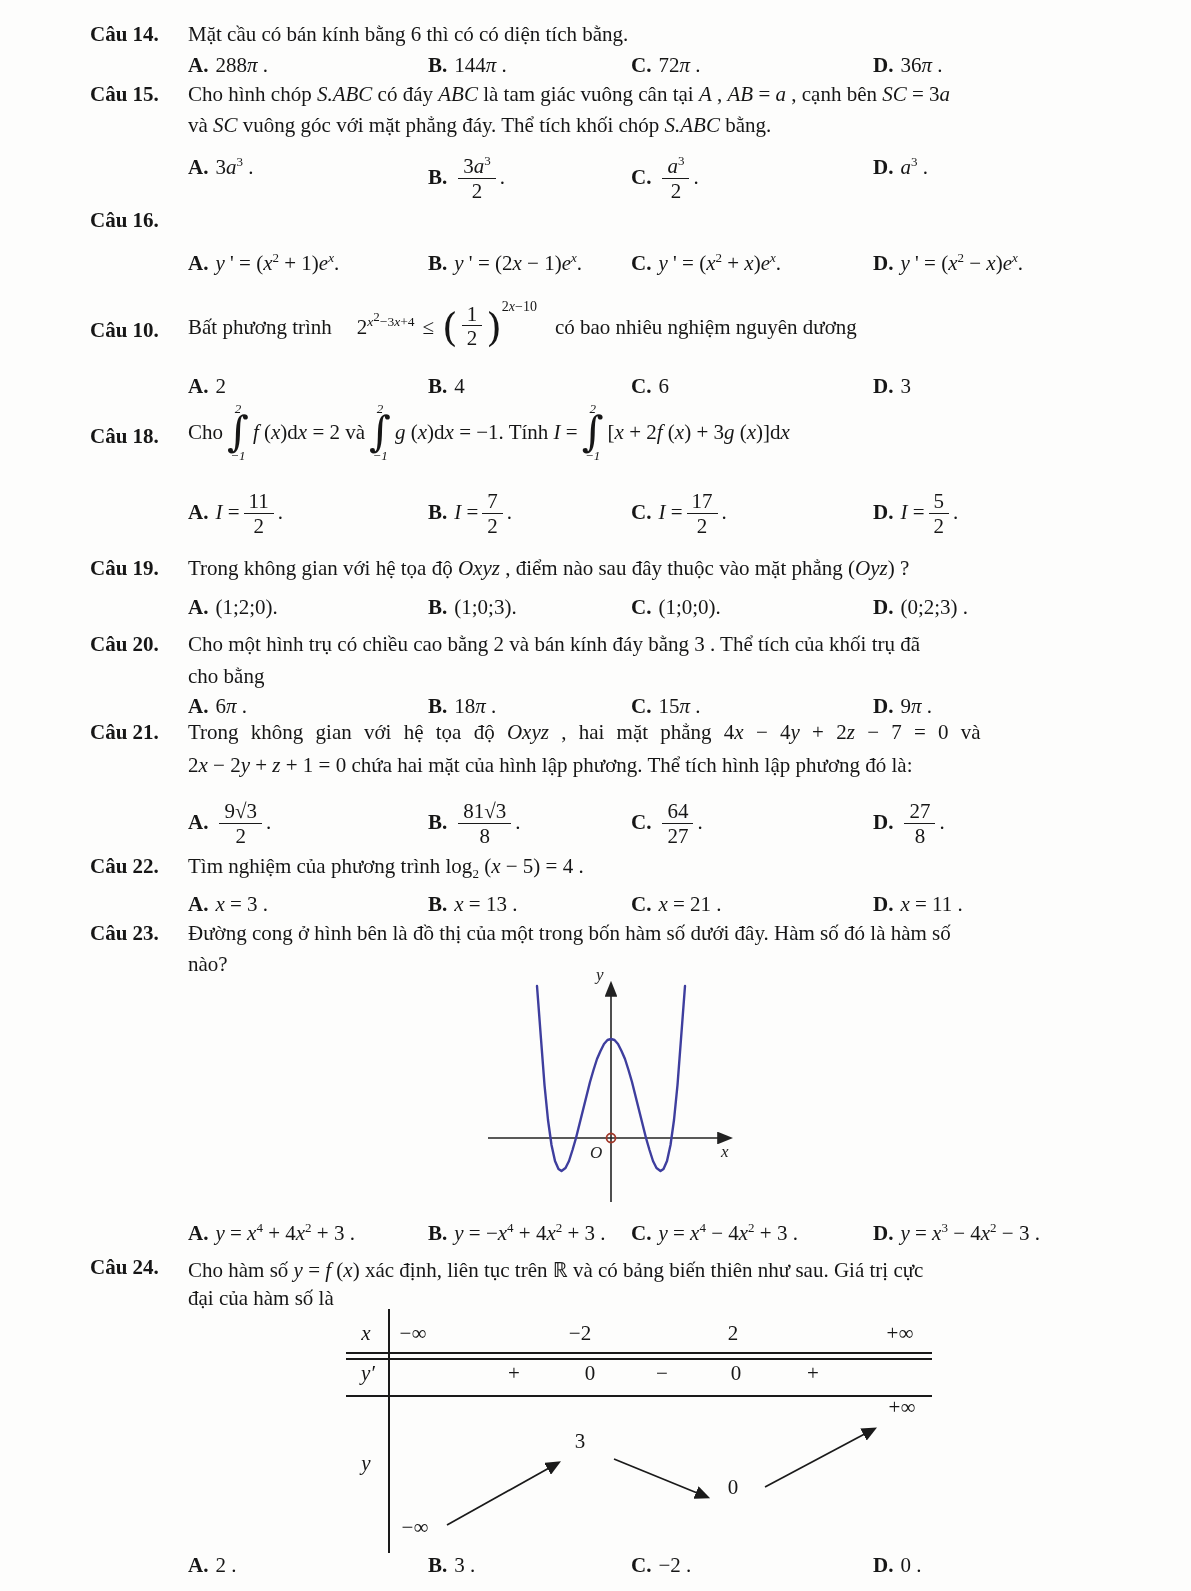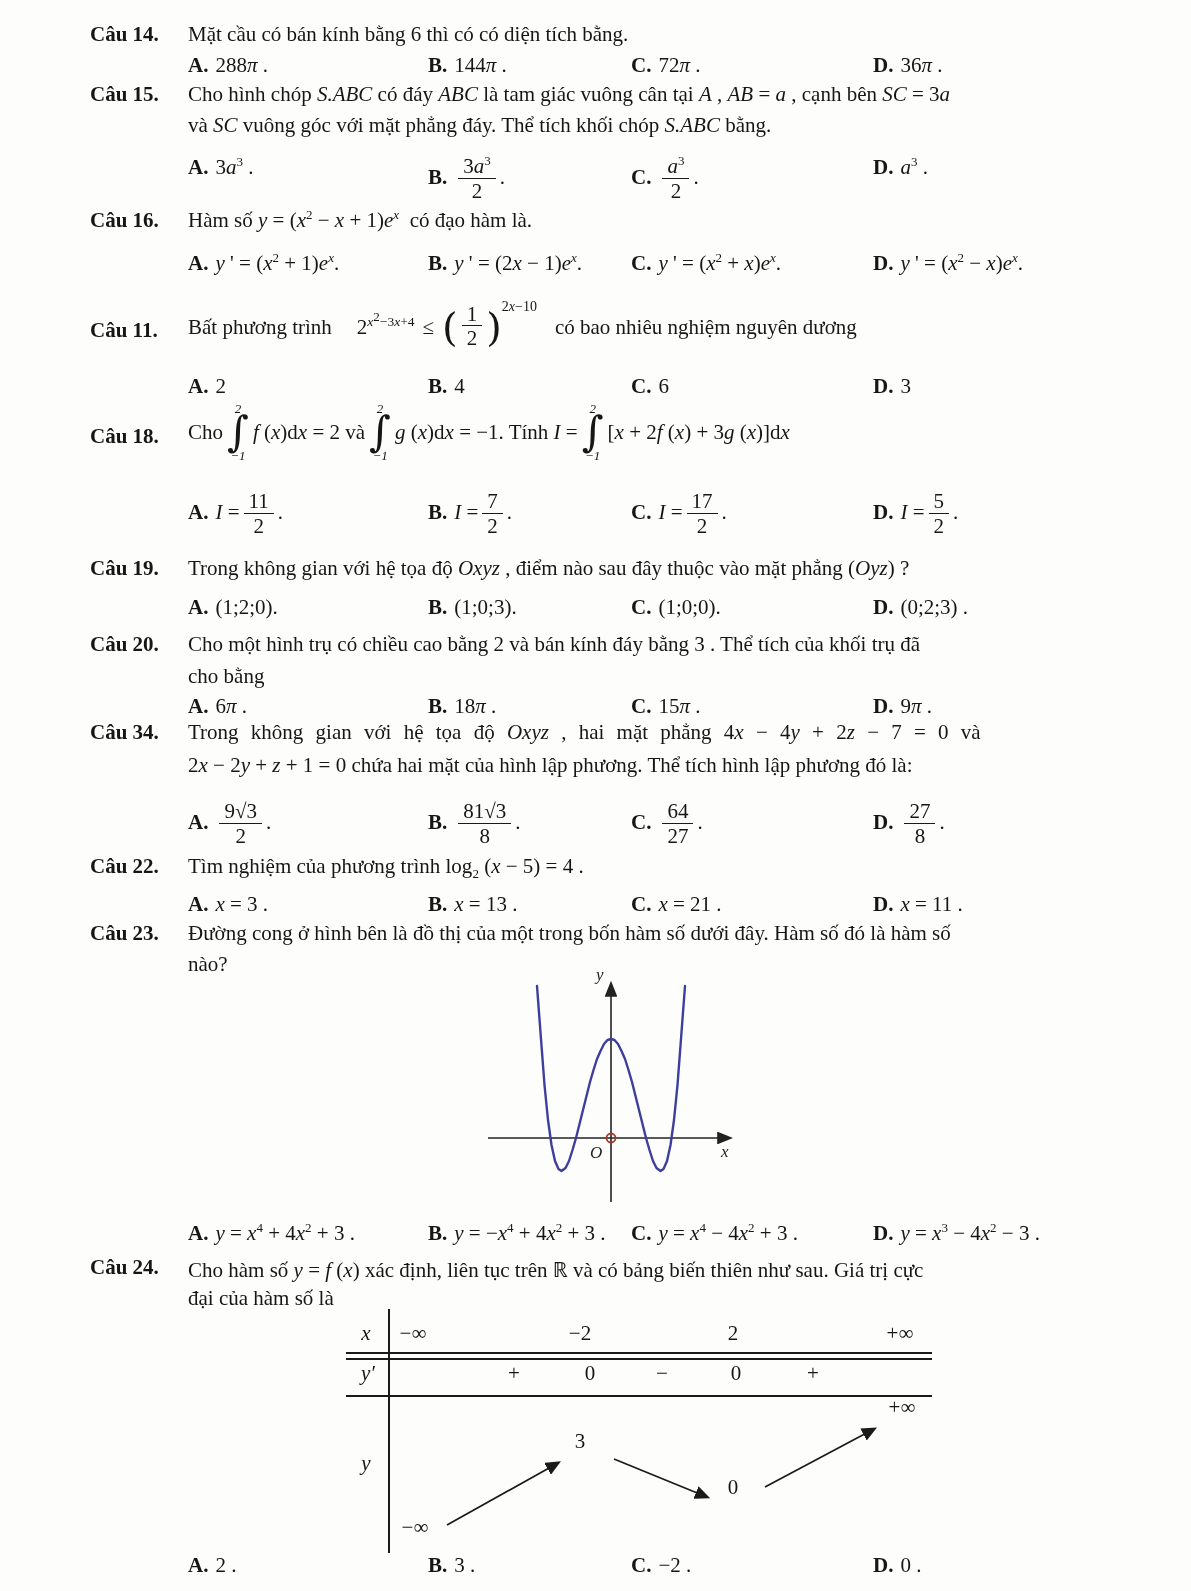--- a/index.html
+++ b/index.html
@@ -52,29 +52,28 @@
   <div class="line" style="top:82px">Cho hình chóp <i>S.ABC</i> có đáy <i>ABC</i> là tam giác vuông cân tại <i>A</i> , <i>AB</i> = <i>a</i> , cạnh bên <i>SC</i> = 3<i>a</i></div>
   <div class="line" style="top:113px">và <i>SC</i> vuông góc với mặt phẳng đáy. Thể tích khối chóp <i>S.ABC</i> bằng.</div>
   <div class="optrow" style="top:155px">
     <div class="opt o1"><b class="ol">A.</b><span>3<i>a</i><sup>3</sup> .</span></div>
     <div class="opt o2"><b class="ol">B.</b><span class="frac"><span class="num">3<i>a</i><sup>3</sup></span><span class="den">2</span></span><span>.</span></div>
     <div class="opt o3"><b class="ol">C.</b><span class="frac"><span class="num"><i>a</i><sup>3</sup></span><span class="den">2</span></span><span>.</span></div>
     <div class="opt o4"><b class="ol">D.</b><span><i>a</i><sup>3</sup> .</span></div>
   </div>
 
   <div class="qlabel" style="top:208px">Câu 16.</div>
-  <div class="line" style="top:208px">Hàm số <i>y</i> = (<i>x</i><sup>2</sup> − <i>x</i> + 1)<i>e</i><sup><i>x</i></sup>&nbsp; có đạo hàm là.</div>
   <div class="optrow" style="top:251px">
     <div class="opt o1"><b class="ol">A.</b><span><i>y</i> ' = (<i>x</i><sup>2</sup> + 1)<i>e</i><sup><i>x</i></sup>.</span></div>
     <div class="opt o2"><b class="ol">B.</b><span><i>y</i> ' = (2<i>x</i> − 1)<i>e</i><sup><i>x</i></sup>.</span></div>
     <div class="opt o3"><b class="ol">C.</b><span><i>y</i> ' = (<i>x</i><sup>2</sup> + <i>x</i>)<i>e</i><sup><i>x</i></sup>.</span></div>
     <div class="opt o4"><b class="ol">D.</b><span><i>y</i> ' = (<i>x</i><sup>2</sup> − <i>x</i>)<i>e</i><sup><i>x</i></sup>.</span></div>
   </div>
 
-  <div class="qlabel" style="top:318px">Câu 11.</div>
+  <div class="qlabel" style="top:318px">Câu 10.</div>
   <div class="line flexline" style="top:296px;height:62px">
     <span>Bất phương trình</span>
     <span style="margin-left:25px"><span>2</span><sup class="bigexp"><i>x</i><sup>2</sup>−3<i>x</i>+4</sup></span>
     <span style="margin:0 8px">≤</span>
     <span class="bigp">(</span>
     <span class="frac">
         <span class="num">1</span>
         <span class="den">2</span>
       </span>
     <span class="bigp">)</span>
@@ -129,21 +128,21 @@
   <div class="qlabel" style="top:632px">Câu 20.</div>
   <div class="line" style="top:632px">Cho một hình trụ có chiều cao bằng 2 và bán kính đáy bằng 3 . Thể tích của khối trụ đã</div>
   <div class="line" style="top:664px">cho bằng</div>
   <div class="optrow" style="top:694px">
     <div class="opt o1"><b class="ol">A.</b><span>6<i>π</i> .</span></div>
     <div class="opt o2"><b class="ol">B.</b><span>18<i>π</i> .</span></div>
     <div class="opt o3"><b class="ol">C.</b><span>15<i>π</i> .</span></div>
     <div class="opt o4"><b class="ol">D.</b><span>9<i>π</i> .</span></div>
   </div>
 
-  <div class="qlabel" style="top:720px">Câu 34.</div>
+  <div class="qlabel" style="top:720px">Câu 21.</div>
   <div class="line wide" style="top:720px">Trong không gian với hệ tọa độ <i>Oxyz</i> , hai mặt phẳng 4<i>x</i> − 4<i>y</i> + 2<i>z</i> − 7 = 0 và</div>
   <div class="line" style="top:753px">2<i>x</i> − 2<i>y</i> + <i>z</i> + 1 = 0 chứa hai mặt của hình lập phương. Thể tích hình lập phương đó là:</div>
   <div class="optrow" style="top:800px">
     <div class="opt o1"><b class="ol">A.</b><span class="frac"><span class="num">9√3</span><span class="den">2</span></span><span>.</span></div>
     <div class="opt o2"><b class="ol">B.</b><span class="frac"><span class="num">81√3</span><span class="den">8</span></span><span>.</span></div>
     <div class="opt o3"><b class="ol">C.</b><span class="frac"><span class="num">64</span><span class="den">27</span></span><span>.</span></div>
     <div class="opt o4"><b class="ol">D.</b><span class="frac"><span class="num">27</span><span class="den">8</span></span><span>.</span></div>
   </div>
 
   <div class="qlabel" style="top:854px">Câu 22.</div>

